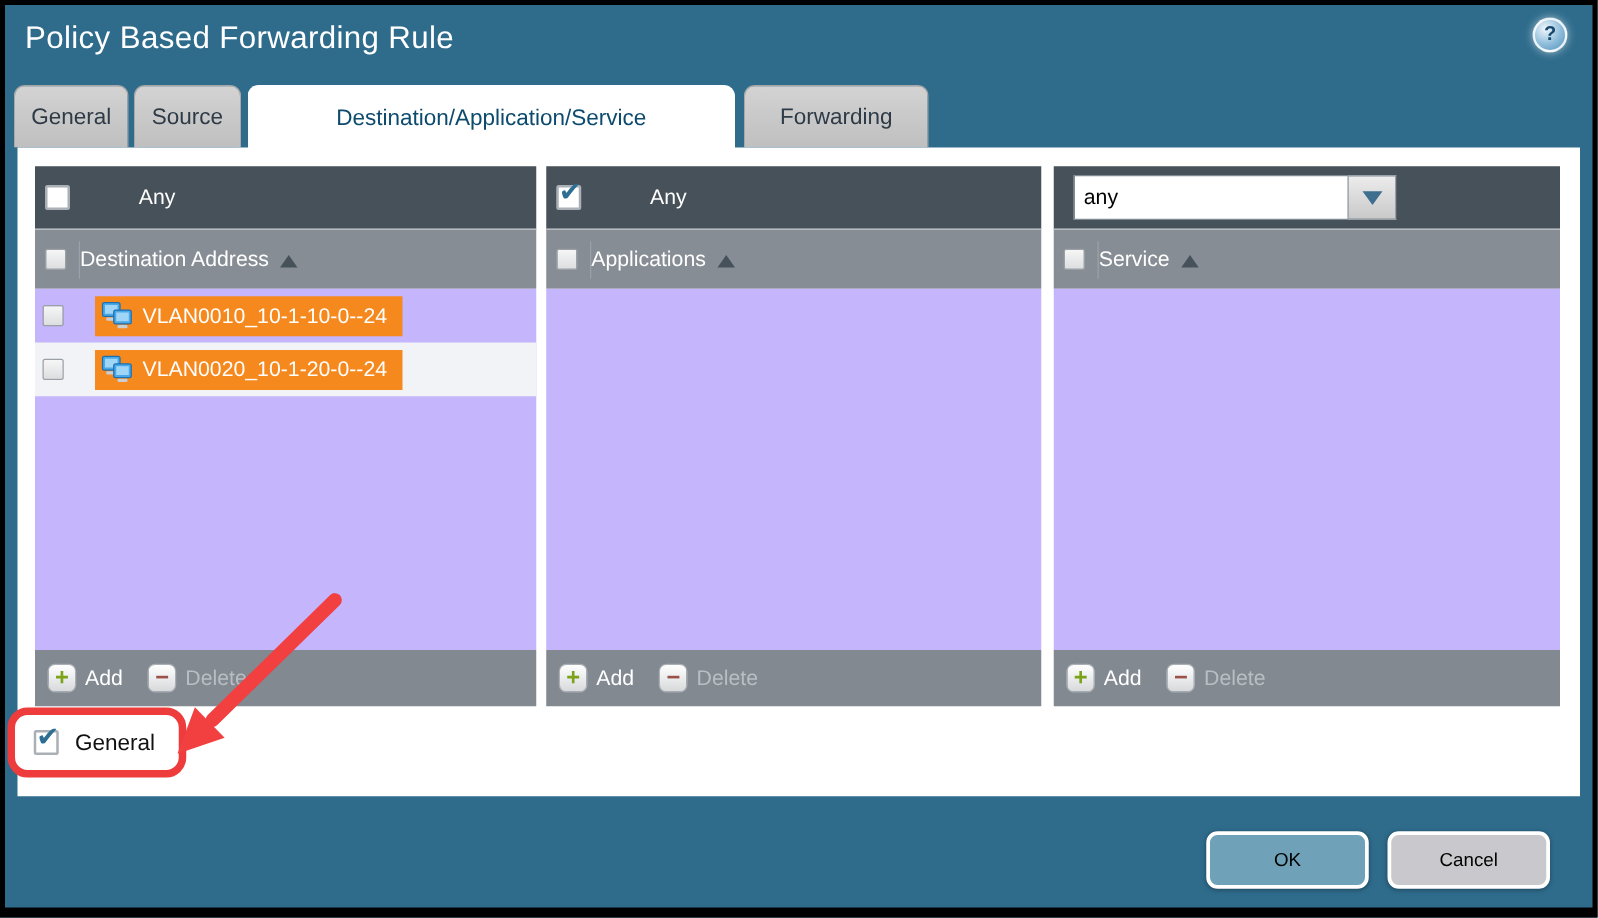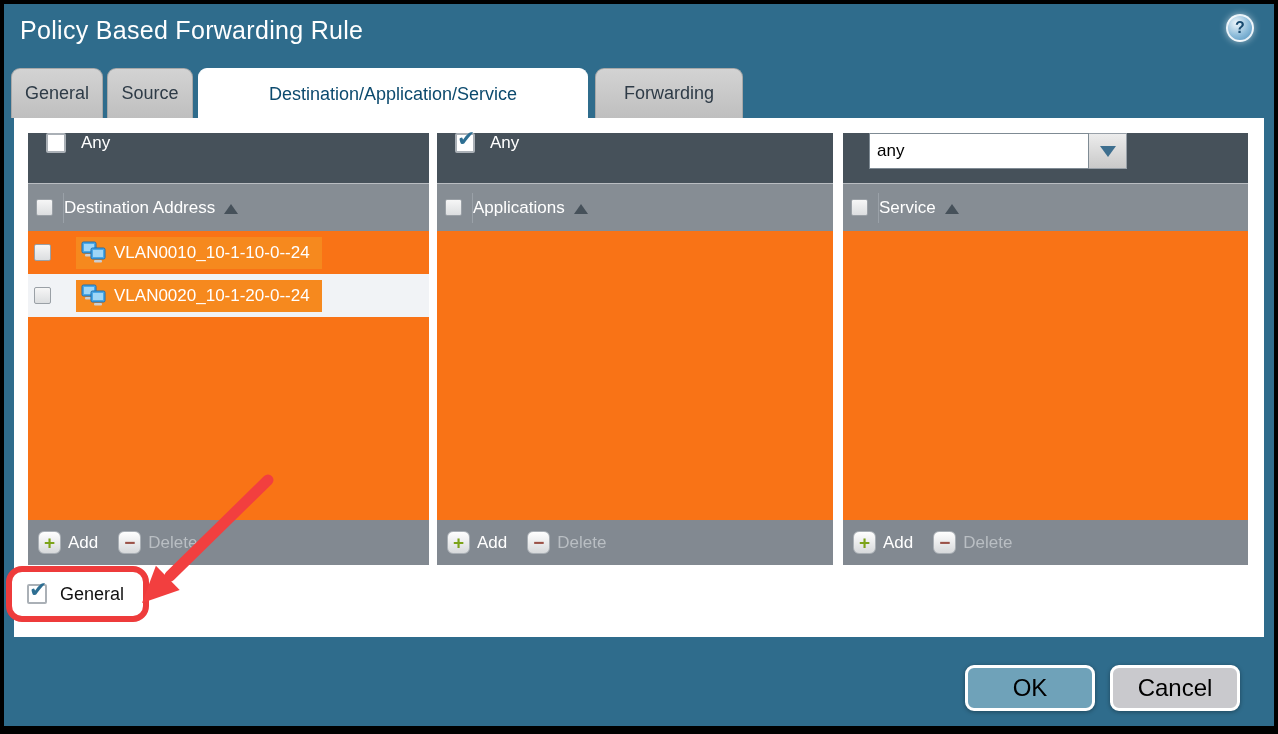--- a/index.html
+++ b/index.html
@@ -29,28 +29,28 @@
   .tab-forwarding { left:595px; width:148px; }
 
   
   .panel { position:absolute; left:14px; top:118px; width:1250px; height:519px; background:#fff; z-index:2; }
 
   .col { position:absolute; top:15px; height:432px; display:flex; flex-direction:column; }
   .col1 { left:14px;  width:401px; }
   .col2 { left:423px; width:396px; }
   .col3 { left:829px; width:405px; }
 
-  .any-bar { height:50px; background:#46515A; display:flex; align-items:flex-start; padding-left:18px; flex:none; }
+  .any-bar { height:50px; background:#46515A; display:flex; align-items:center; padding-left:8px; flex:none;gap:40px; }
   .any-bar .lbl { color:#fff; font-size:17px; margin-left:15px; }
 
   .col-header { height:48px; background:#868D94; border-top:1px solid #b9bdc2; display:flex; align-items:center; padding-left:8px; flex:none; }
   .col-header .lbl { color:#fff; font-size:17px; }
   .v-sep { width:1px; height:30px; background:#9aa1a8; margin-left:10px; flex:none; }
 
-  .list-body { flex:1; background:#f97316; overflow:hidden; }
+  .list-body { flex:1; background:#c4b5fd; overflow:hidden; }
   .row { height:43px; display:flex; align-items:center; padding-left:6px; }
   .row:nth-child(even) { background:#F1F3F6; }
   .chip { display:inline-flex; align-items:center; height:32px; margin-left:25px;
           background:#F6891E; color:#fff; font-size:17px; padding:0 12px 0 5px; }
   .chip svg { margin-right:7px; flex:none; }
 
   .col-footer { height:45px; background:#828991; display:flex; align-items:center; padding-left:10px; flex:none; }
   .mini-btn { width:23px; height:23px; border-radius:6px; border:1px solid #a9afb5;
               background:linear-gradient(#ffffff,#d7d9db); display:flex; align-items:center; justify-content:center;
               font-size:19px; font-weight:bold; line-height:1; flex:none; }
@@ -79,21 +79,21 @@
   
   .negate-wrap { position:absolute; left:6px; top:566px; width:143px; height:56px; z-index:6;
                  border:6px solid #EE3B3B; border-radius:16px; background:#fff;
                  display:flex; align-items:center; padding-left:15px; }
   .negate-wrap .lbl { font-size:18px; color:#111; margin-left:13px; }
 
   .arrow-svg { position:absolute; left:128px; top:455px; z-index:7; }
 
   
   .btn { position:absolute; top:665px; width:130px; height:46px; border-radius:9px;
-         border:3px solid #fff; font-size:24px; color:#000; display:flex; align-items:center; justify-content:center;
+         border:3px solid #fff; font-size:15px; color:#000; display:flex; align-items:center; justify-content:center;
          box-shadow:0 1px 4px rgba(0,0,0,.35); z-index:4; }
   .btn-ok     { left:965px;  background:#6FA2B9; }
   .btn-cancel { left:1110px; background:#C9C9CD; }
 </style>
 </head>
 <body>
 
 <div class="screen">
 
   <div class="title">Policy Based Forwarding Rule</div>

